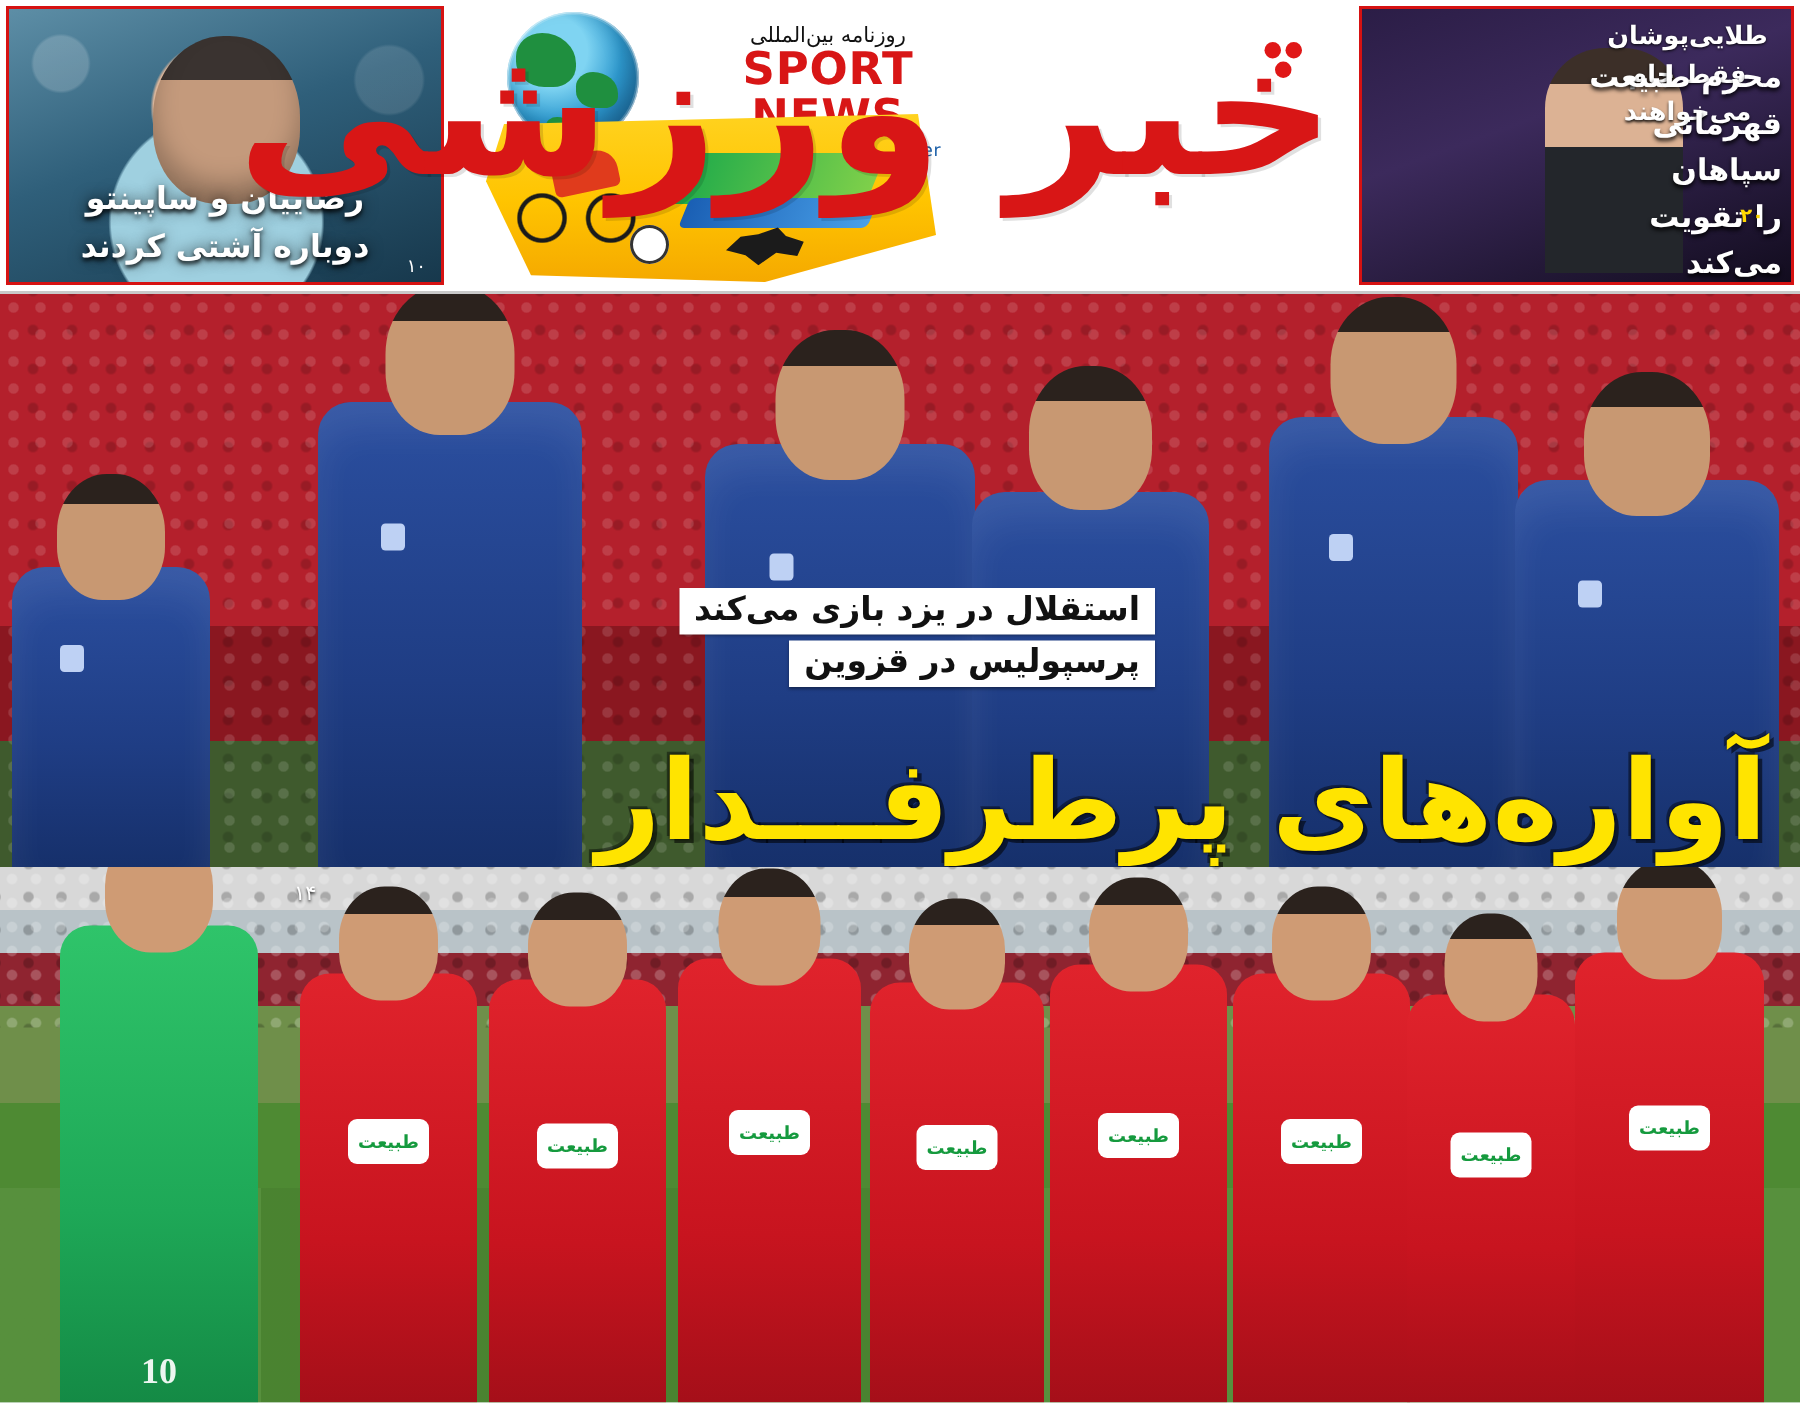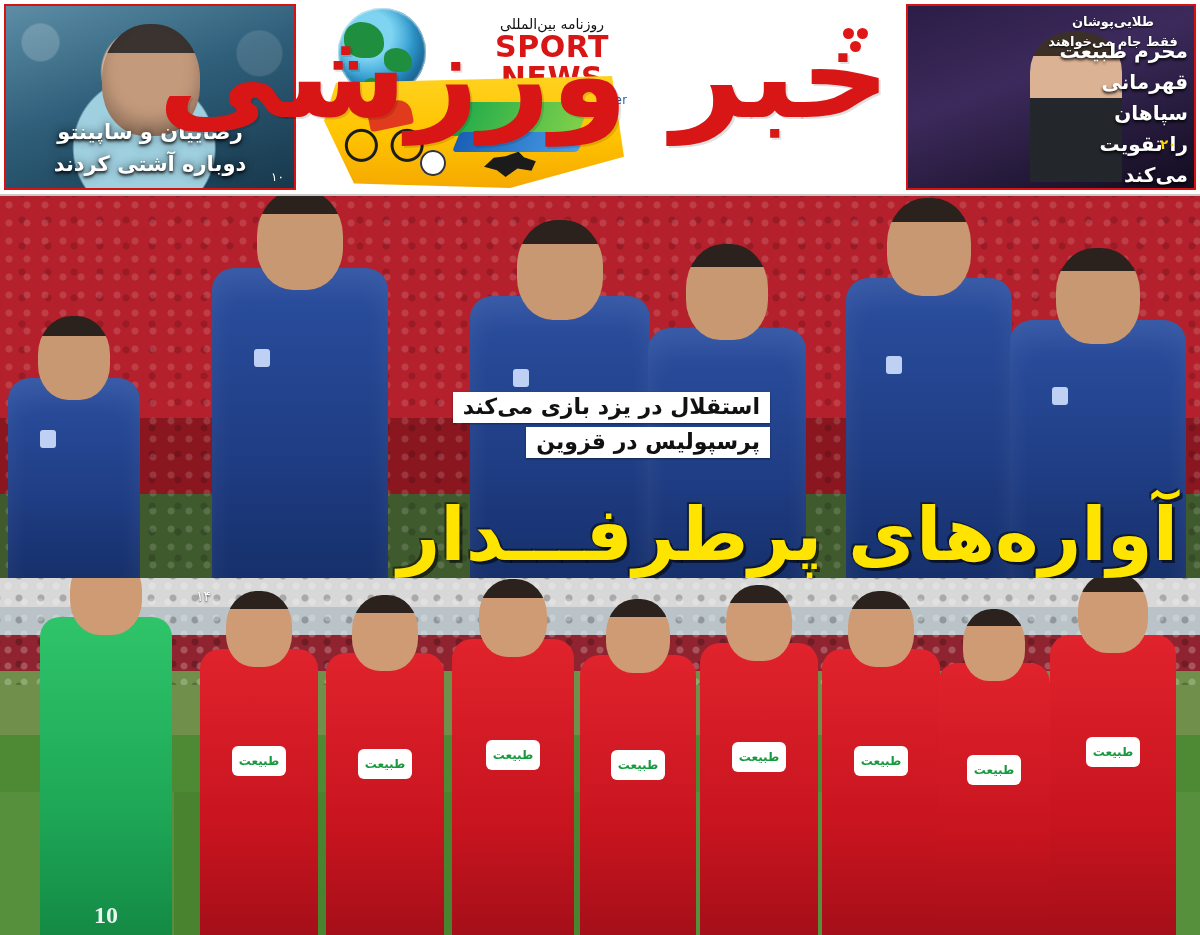--- a/index.html
+++ b/index.html
@@ -214,23 +214,23 @@
     width: 92px; height: 150px; border-radius: 40px 40px 0 0;
     background: linear-gradient(180deg,#3c2f28 0 16%, #dcb294 16% 44%, #23262b 44% 100%);
   }
   .teaser-right .caption {
     position: absolute; right: 6px; top: 30px;
     width: 138px; text-align: right; direction: rtl;
     color: #ffffff; font-weight: 700; font-size: 20px; line-height: 1.55;
     text-shadow: 0 2px 3px rgba(0,0,0,.9);
   }
   .teaser-right .kicker {
-    position: absolute; right: 16px; top: 6px;
+    position: absolute; right: 4px; top: 6px;
     width: 130px; text-align: center; direction: rtl;
-    color: #ffffff; font-size: 13px; line-height: 1.5; font-weight: 600;
+    color: #ffffff; font-size: 17px; line-height: 1.5; font-weight: 600;
     text-shadow: 0 1px 2px rgba(0,0,0,.9);
   }
 
   
   .lead {
     position: absolute; top: 196px; left: 0;
     width: 1200px; height: 382px;
     overflow: hidden;
     background: #8c1622;
   }

